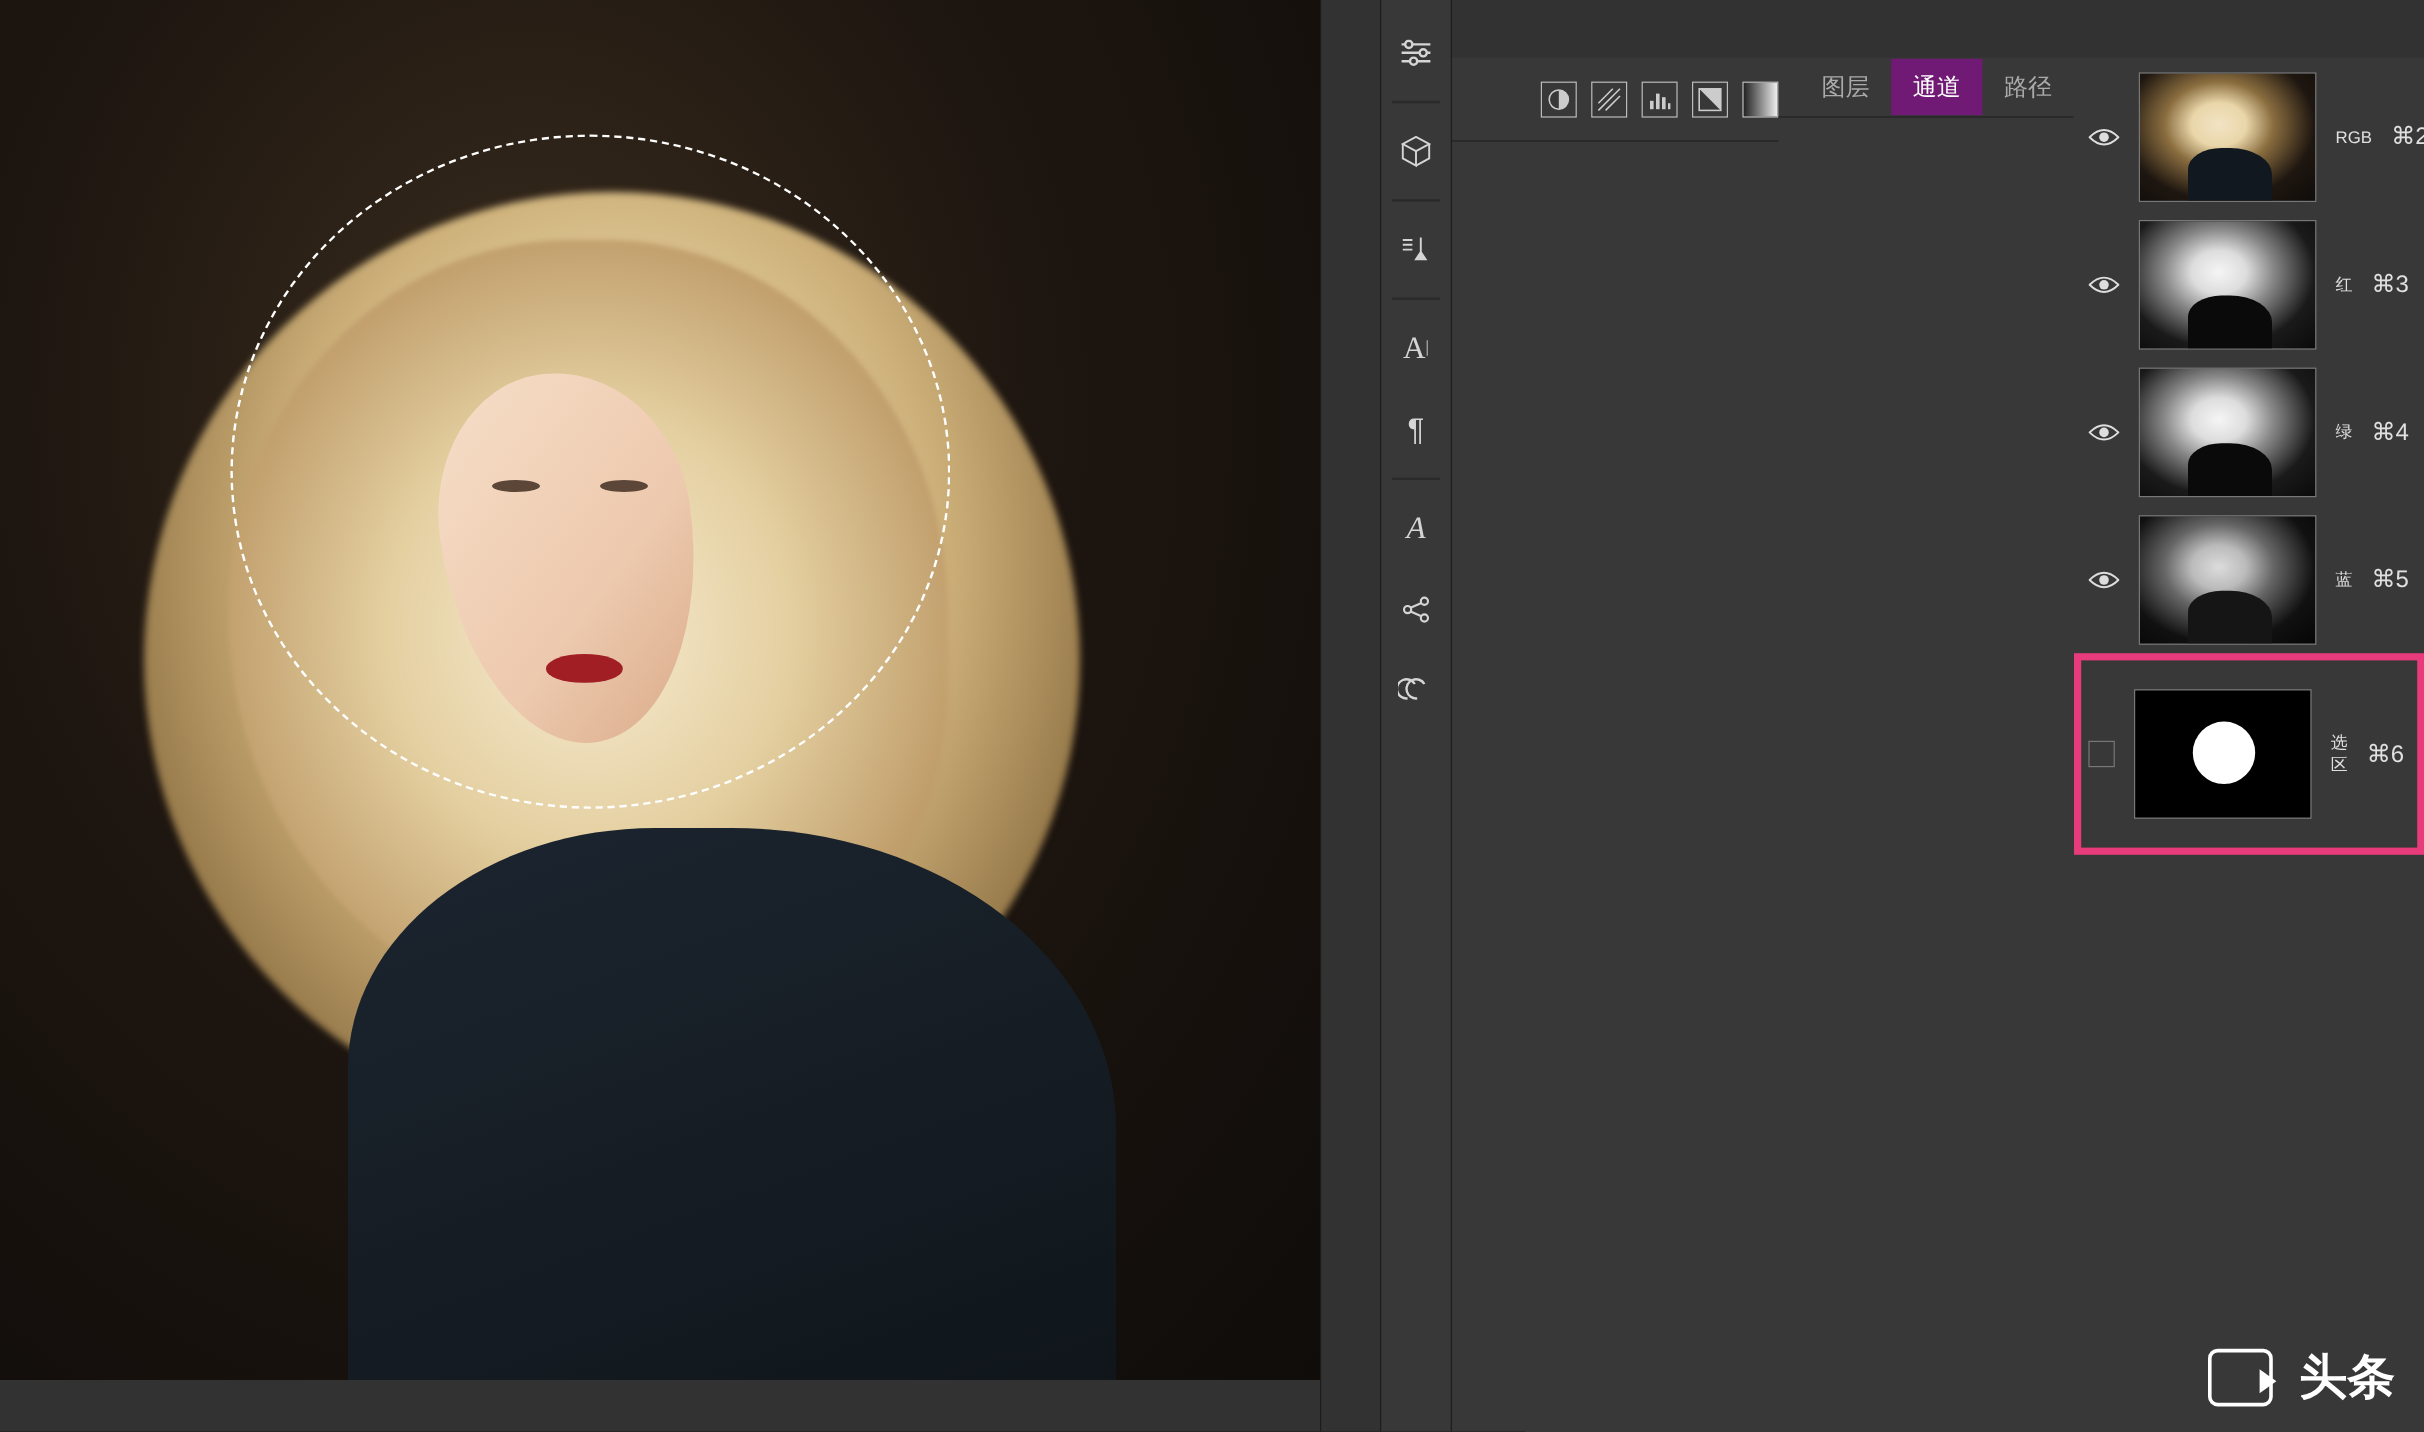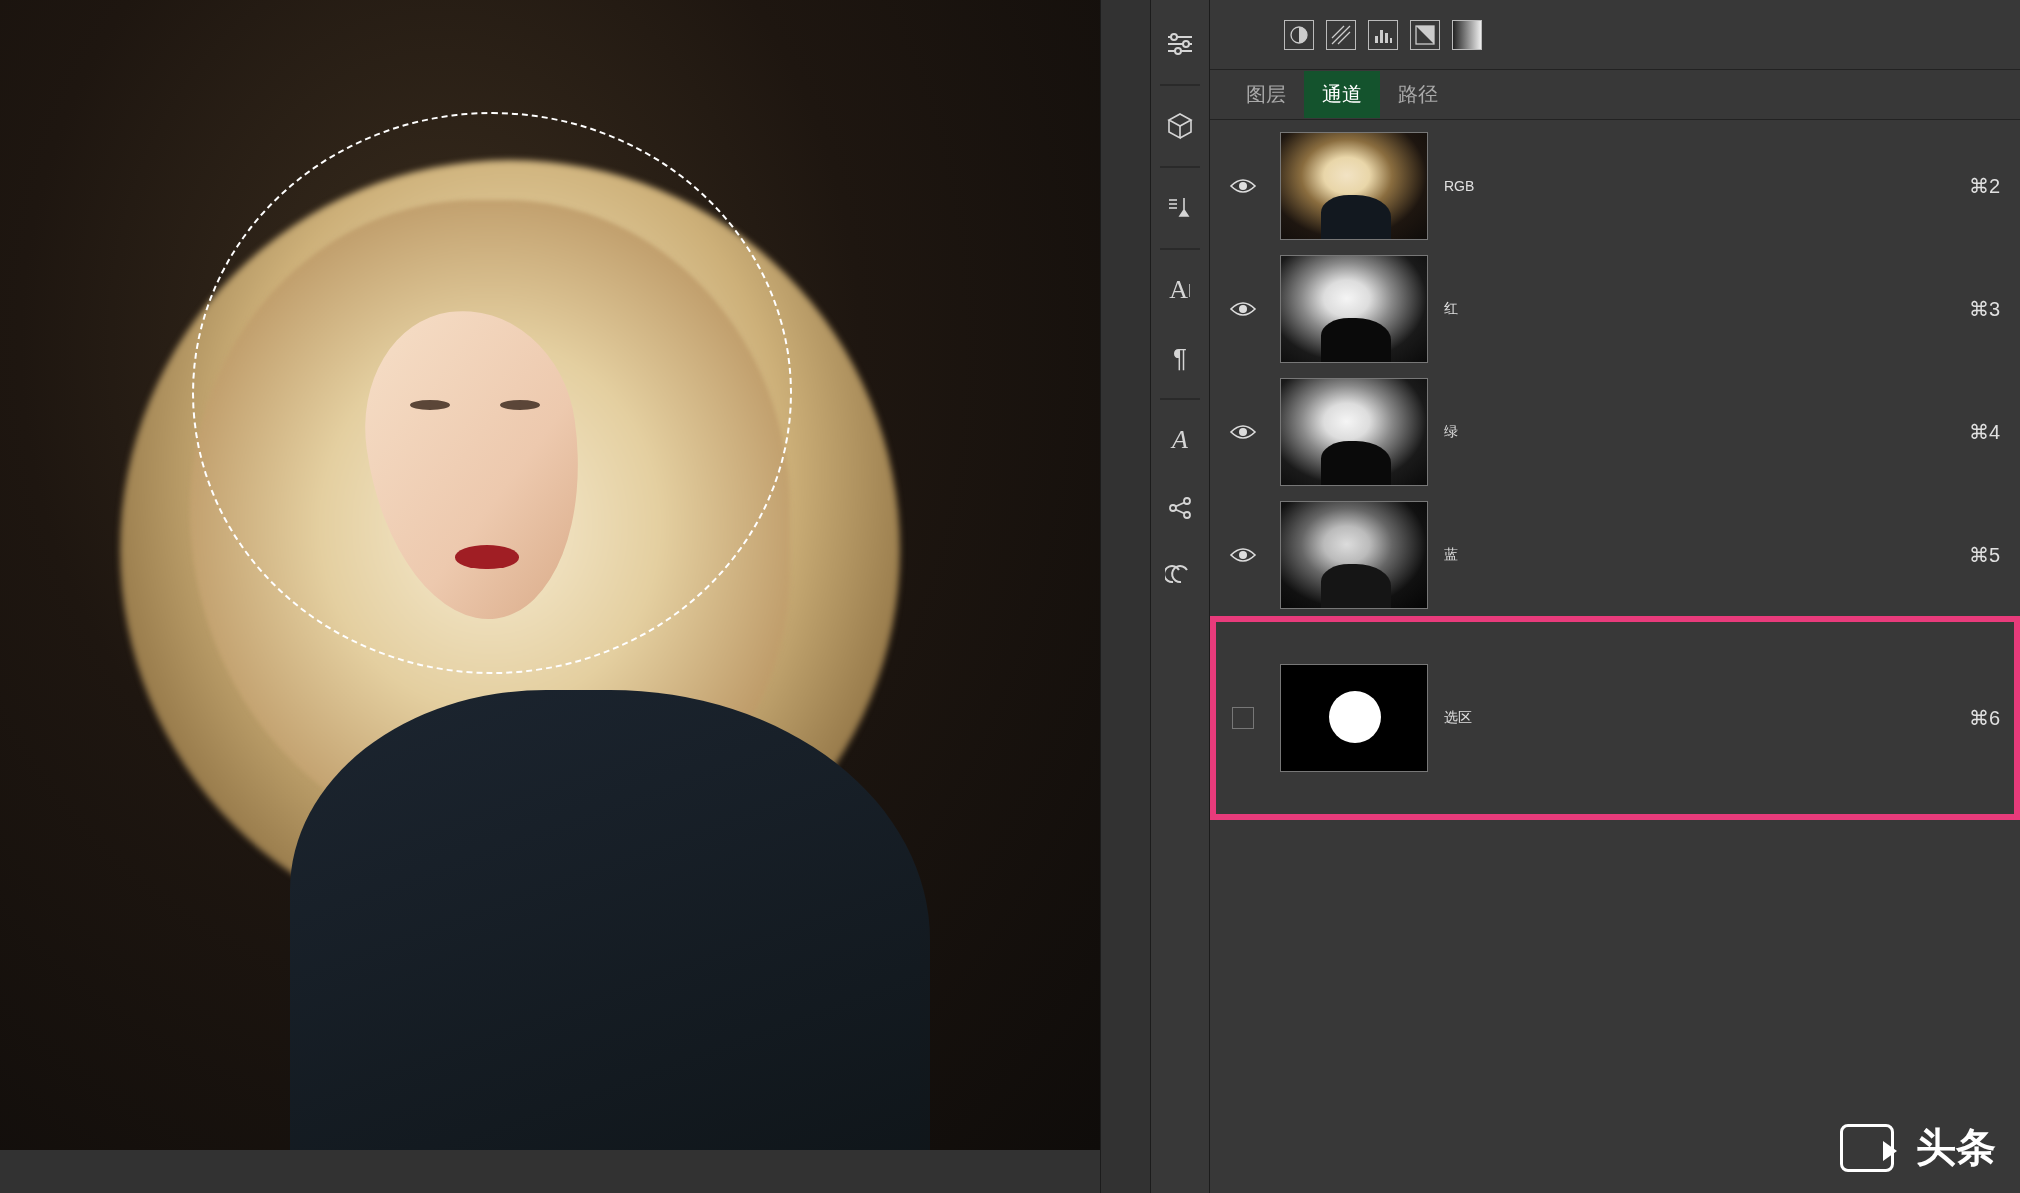--- a/index.html
+++ b/index.html
@@ -129,22 +129,23 @@
   width: 40px;
   height: 2px;
   background: #2a2a2a;
   margin: 6px 0;
 }
 
 .right-panel {
   flex: 1;
   background: #383838;
   display: flex;
-  flex-direction: column;
-  position: relative;
+  flex-direction: row;
+  position: relative;
+  margin-top: 48px;
 }
 .adjust-row {
   height: 70px;
   display: flex;
   align-items: center;
   gap: 12px;
   padding-left: 74px;
   border-bottom: 1px solid #222;
 }
 .adjust-icon {
@@ -167,40 +168,40 @@
   border-bottom: 1px solid #222;
 }
 .tab {
   padding: 10px 18px;
   font-size: 20px;
   color: #aaa;
   cursor: pointer;
 }
 .tab.active {
   color: #fff;
-  background: #14532d;
+  background: #701a75;
 }
 
 .channel-list {
   flex: 1;
   overflow: auto;
   padding-top: 4px;
   position: relative;
 }
 .channel-row {
   height: 123px;
   display: flex;
   align-items: center;
   padding: 0 20px 0 12px;
   gap: 16px;
 }
 .channel-row.highlighted {
   outline: 6px solid #e83b7b;
   outline-offset: -6px;
-  height: 204px;
+  height: 168px;
 }
 .eye-cell {
   width: 42px;
   display: flex;
   justify-content: center;
   font-size: 22px;
   color: #ddd;
 }
 .eye-box {
   width: 22px;

